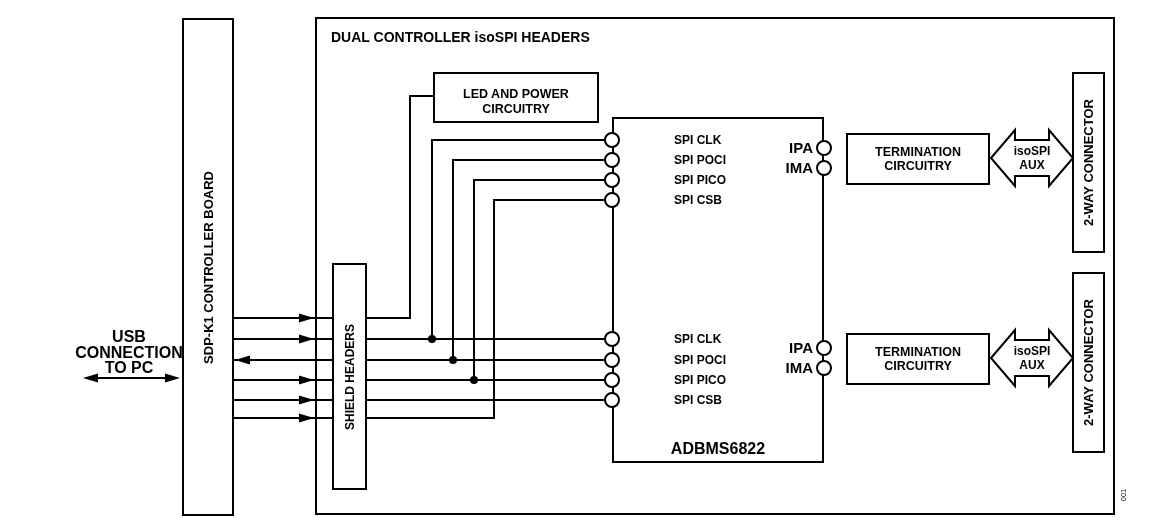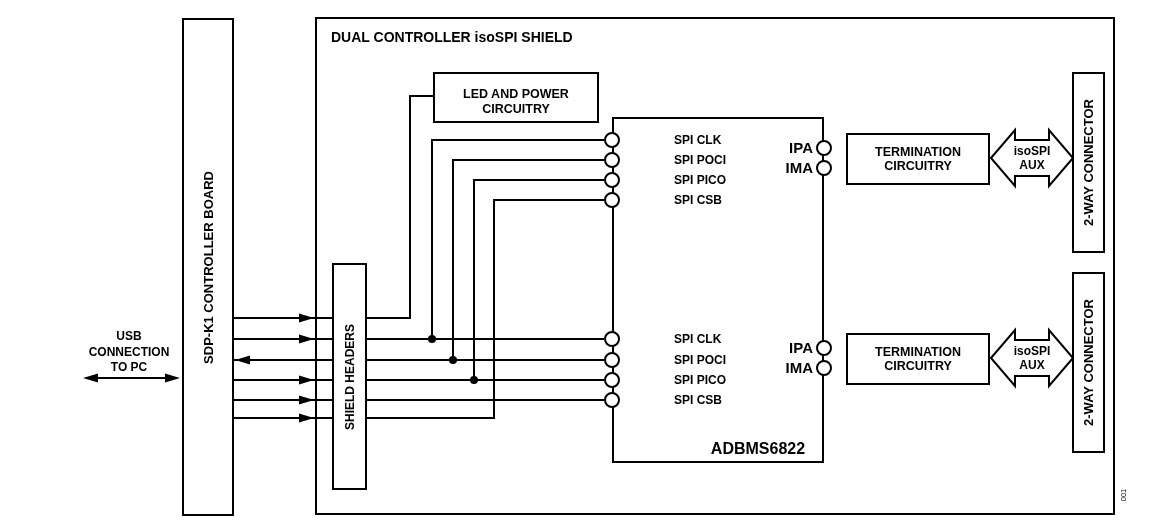--- a/index.html
+++ b/index.html
@@ -101,38 +101,38 @@
       <circle cx="824" cy="348" r="7"></circle>
       <circle cx="824" cy="368" r="7"></circle>
     </g>
 
     <g stroke="#000" stroke-width="2" fill="#fff">
       <polygon points="991,158 1015,130 1015,140 1049,140 1049,130 1073,158 1049,186 1049,176 1015,176 1015,186"></polygon>
       <polygon points="991,358 1015,330 1015,340 1049,340 1049,330 1073,358 1049,386 1049,376 1015,376 1015,386"></polygon>
     </g>
   </svg>
 
-  <div class="lbl" style="left:331px;top:29px;font-size:14px;">DUAL CONTROLLER isoSPI SHIELD</div>
+  <div class="lbl" style="left:331px;top:29px;font-size:14px;">DUAL CONTROLLER isoSPI HEADERS</div>
 
-  <div class="lbl ml" style="left:73px;top:329px;width:112px;text-align:center;font-size:12px;line-height:15.5px;">USB
+  <div class="lbl ml" style="left:73px;top:329px;width:112px;text-align:center;font-size:16px;line-height:15.5px;">USB
 CONNECTION
 TO PC</div>
 
   <div class="rot" style="left:182px;top:18px;width:52px;height:498px;font-size:13px;">
     <span>SDP-K1 CONTROLLER BOARD</span>
   </div>
 
   <div class="rot" style="left:332px;top:263px;width:35px;height:227px;font-size:12px;">
     <span>SHIELD HEADERS</span>
   </div>
 
   <div class="lbl ml center" style="left:433px;top:72px;width:166px;height:59px;font-size:12.5px;line-height:15px;">LED AND POWER
 CIRCUITRY</div>
 
-  <div class="lbl" style="left:612px;top:440px;width:212px;text-align:center;font-size:16px;padding-left:40px;">ADBMS6822</div>
+  <div class="lbl" style="left:612px;top:440px;width:212px;text-align:center;font-size:16px;">ADBMS6822</div>
 
   <span class="pinlabel" style="left:626px;top:132px;">SPI CLK</span>
   <span class="pinlabel" style="left:626px;top:152px;">SPI POCI</span>
   <span class="pinlabel" style="left:626px;top:172px;">SPI PICO</span>
   <span class="pinlabel" style="left:626px;top:192px;">SPI CSB</span>
 
   <span class="pinlabel" style="left:626px;top:331px;">SPI CLK</span>
   <span class="pinlabel" style="left:626px;top:352px;">SPI POCI</span>
   <span class="pinlabel" style="left:626px;top:372px;">SPI PICO</span>
   <span class="pinlabel" style="left:626px;top:392px;">SPI CSB</span>

